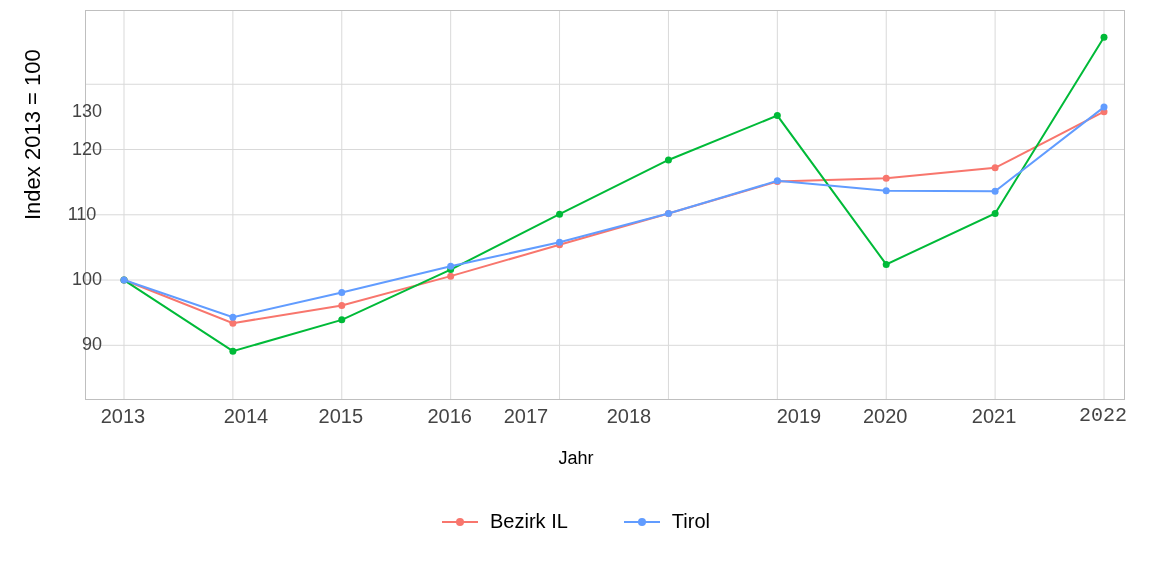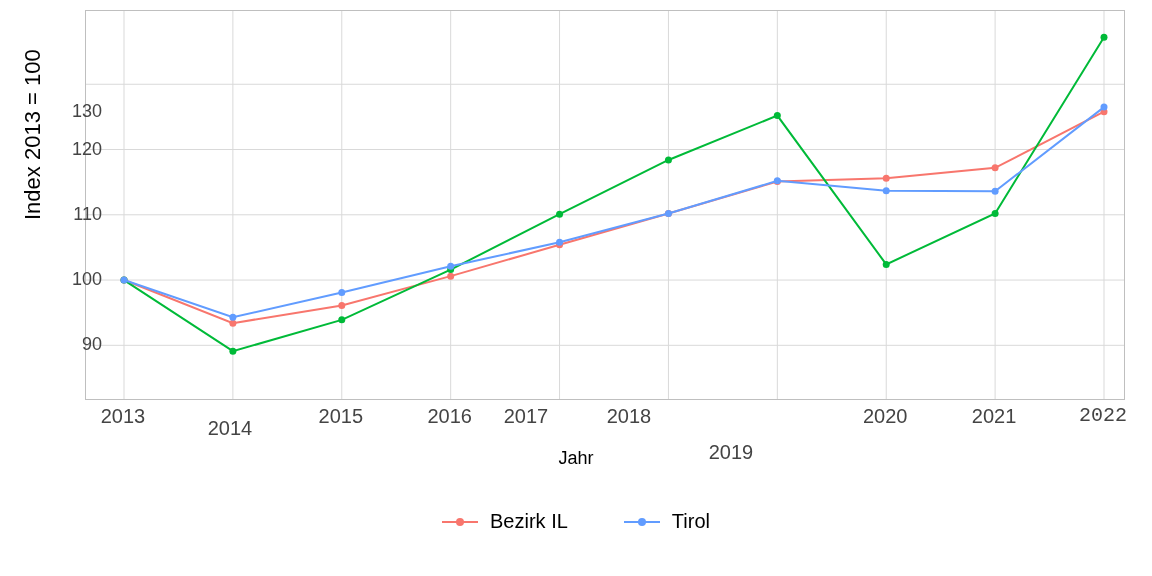--- a/index.html
+++ b/index.html
@@ -150,34 +150,34 @@
           <circle cx="582.4444444444445" cy="202.48421052631576" fill="#619CFF"></circle>
           <circle cx="691.3333333333333" cy="169.85263157894732" fill="#619CFF"></circle>
           <circle cx="800.2222222222223" cy="179.6421052631579" fill="#619CFF"></circle>
           <circle cx="909.1111111111111" cy="180.2947368421053" fill="#619CFF"></circle>
           <circle cx="1018" cy="96.10526315789473" fill="#619CFF"></circle>
         </g>
       </svg>
   </div>
   <div id="xticks">
       <div class="tick-x" style="left: 123px;">2013</div>
-      <div class="tick-x" style="left: 230px; margin-top: 12px;">2014</div>
+      <div class="tick-x" style="left: 246px;">2014</div>
       <div class="tick-x" style="left: 340.778px;">2015</div>
       <div class="tick-x" style="left: 449.667px;">2016</div>
       <div class="tick-x" style="left: 526px; text-align: center;">2017</div>
       <div class="tick-x" style="left: 629px;">2018</div>
-      <div class="tick-x" style="left: 731px; margin-top: 36px;">2019</div>
+      <div class="tick-x" style="left: 799px;">2019</div>
       <div class="tick-x" style="left: 885.222px;">2020</div>
       <div class="tick-x" style="left: 994.111px;">2021</div>
       <div class="tick-x" style="left: 1103px; font-family: Liberation Mono, monospace;">2022</div>
     </div>
   <div id="yticks">
       <div class="tick-y" style="top: 344.316px;">90</div>
       <div class="tick-y" style="top: 279.053px;">100</div>
-      <div class="tick-y" style="top: 213.789px;">110</div>
+      <div class="tick-y" style="top: 213.789px; text-align: center;">110</div>
       <div class="tick-y" style="top: 148.526px;">120</div>
       <div class="tick-y" style="top: 83.2632px; margin-top: 28px;">130</div>
     </div>
   <div class="xlabel">Jahr</div>
   <div class="legend" id="legend">
       <div class="item">
         <span class="swatch" style="background: rgb(248, 118, 109);"></span>
         <span>Bezirk IL</span>
       </div>
       <div class="item">

